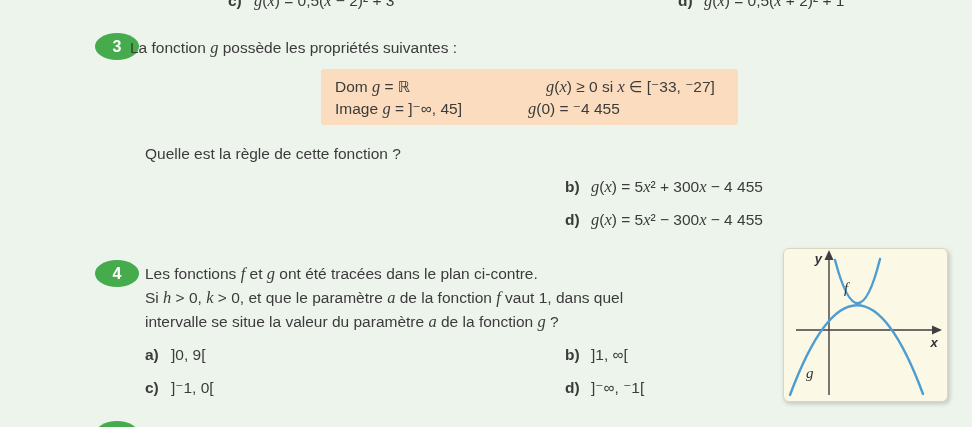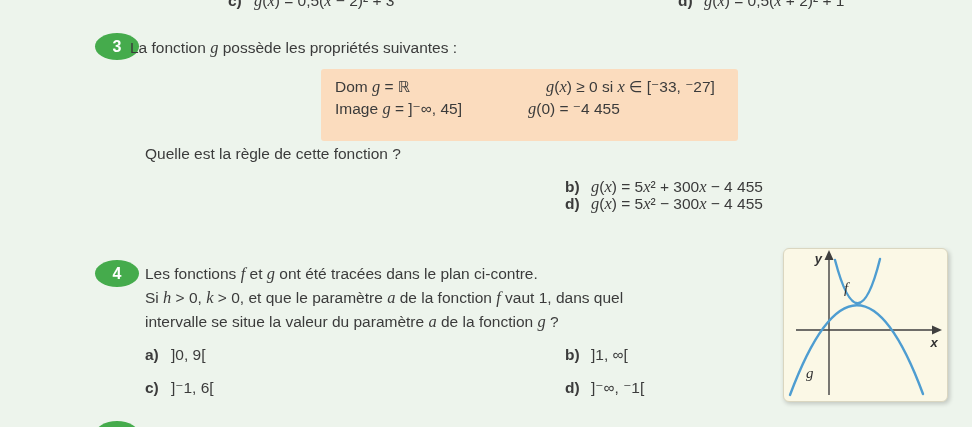--- a/index.html
+++ b/index.html
@@ -12,21 +12,21 @@
   .abs{position:absolute;white-space:nowrap;}
   .t{font-size:15.5px;line-height:19px;}
   .lbl{font-weight:700;display:inline-block;width:26px;}
   i{font-family:"Liberation Serif","DejaVu Serif",serif;font-style:italic;font-size:1.06em;}
   .badge{
     position:absolute;width:44px;height:27px;border-radius:50%;
     background:#45AB4C;color:#FFFFFF;font-weight:700;font-size:16px;
     display:flex;align-items:center;justify-content:center;
   }
   .peach-box{
-    position:absolute;left:321px;top:69px;width:417px;height:72px;
+    position:absolute;left:321px;top:69px;width:417px;height:56px;
     background:#FBDCBE;border-radius:3px;
   }
   .box-line{position:absolute;white-space:nowrap;font-size:15.5px;line-height:22.5px;}
   .panel{
     position:absolute;left:783px;top:248px;width:165px;height:154px;
     background:#FBF8E6;border:1px solid #DAD6C0;border-radius:6px;
     box-shadow:1.5px 2px 4px rgba(0,0,0,0.18);
     box-sizing:border-box;
   }
   .axis-lbl{font:italic 700 13px "Liberation Sans","DejaVu Sans",sans-serif;fill:#333333;}
@@ -54,39 +54,39 @@
     <div class="box-line" style="left:14px;top:29px">Image <i>g</i> = ]⁻∞, 45]</div>
     <div class="box-line" style="left:225px;top:7px"><i>g</i>(<i>x</i>) ≥ 0 si <i>x</i> ∈ [⁻33, ⁻27]</div>
     <div class="box-line" style="left:207px;top:29px"><i>g</i>(0) = ⁻4 455</div>
   </div>
 
   <div class="abs t" style="left:145px;top:144px">Quelle est la règle de cette fonction ?</div>
 
   <div class="abs t" style="left:565px;top:177px">
     <span class="lbl">b)</span><span><i>g</i>(<i>x</i>) = 5<i>x</i>² + 300<i>x</i> − 4 455</span>
   </div>
-  <div class="abs t" style="left:565px;top:194px">
+  <div class="abs t" style="left:565px;top:210px">
     <span class="lbl">d)</span><span><i>g</i>(<i>x</i>) = 5<i>x</i>² − 300<i>x</i> − 4 455</span>
   </div>
 
   <div class="badge" style="left:95px;top:260px">
     <span>4</span>
   </div>
   <div class="abs t" style="left:145px;top:264px">Les fonctions <i>f</i> et <i>g</i> ont été tracées dans le plan ci-contre.</div>
   <div class="abs t" style="left:145px;top:288px">Si <i>h</i> &gt; 0, <i>k</i> &gt; 0, et que le paramètre <i>a</i> de la fonction <i>f</i> vaut 1, dans quel</div>
   <div class="abs t" style="left:145px;top:312px">intervalle se situe la valeur du paramètre <i>a</i> de la fonction <i>g</i> ?</div>
 
   <div class="abs t" style="left:145px;top:345px">
     <span class="lbl">a)</span><span>]0, 9[</span>
   </div>
   <div class="abs t" style="left:565px;top:345px">
     <span class="lbl">b)</span><span>]1, ∞[</span>
   </div>
   <div class="abs t" style="left:145px;top:378px">
-    <span class="lbl">c)</span><span>]⁻1, 6[</span>
+    <span class="lbl">c)</span><span>]⁻1, 0[</span>
   </div>
   <div class="abs t" style="left:565px;top:378px">
     <span class="lbl">d)</span><span>]⁻∞, ⁻1[</span>
   </div>
 
   <div class="panel">
     <svg width="163" height="152" viewBox="0 0 163 152">
 
       <line x1="45" y1="9" x2="45" y2="146" stroke="#3F3F3F" stroke-width="1.4"></line>
       <polygon points="40.5,11 45,1 49.5,11" fill="#3F3F3F"></polygon>

